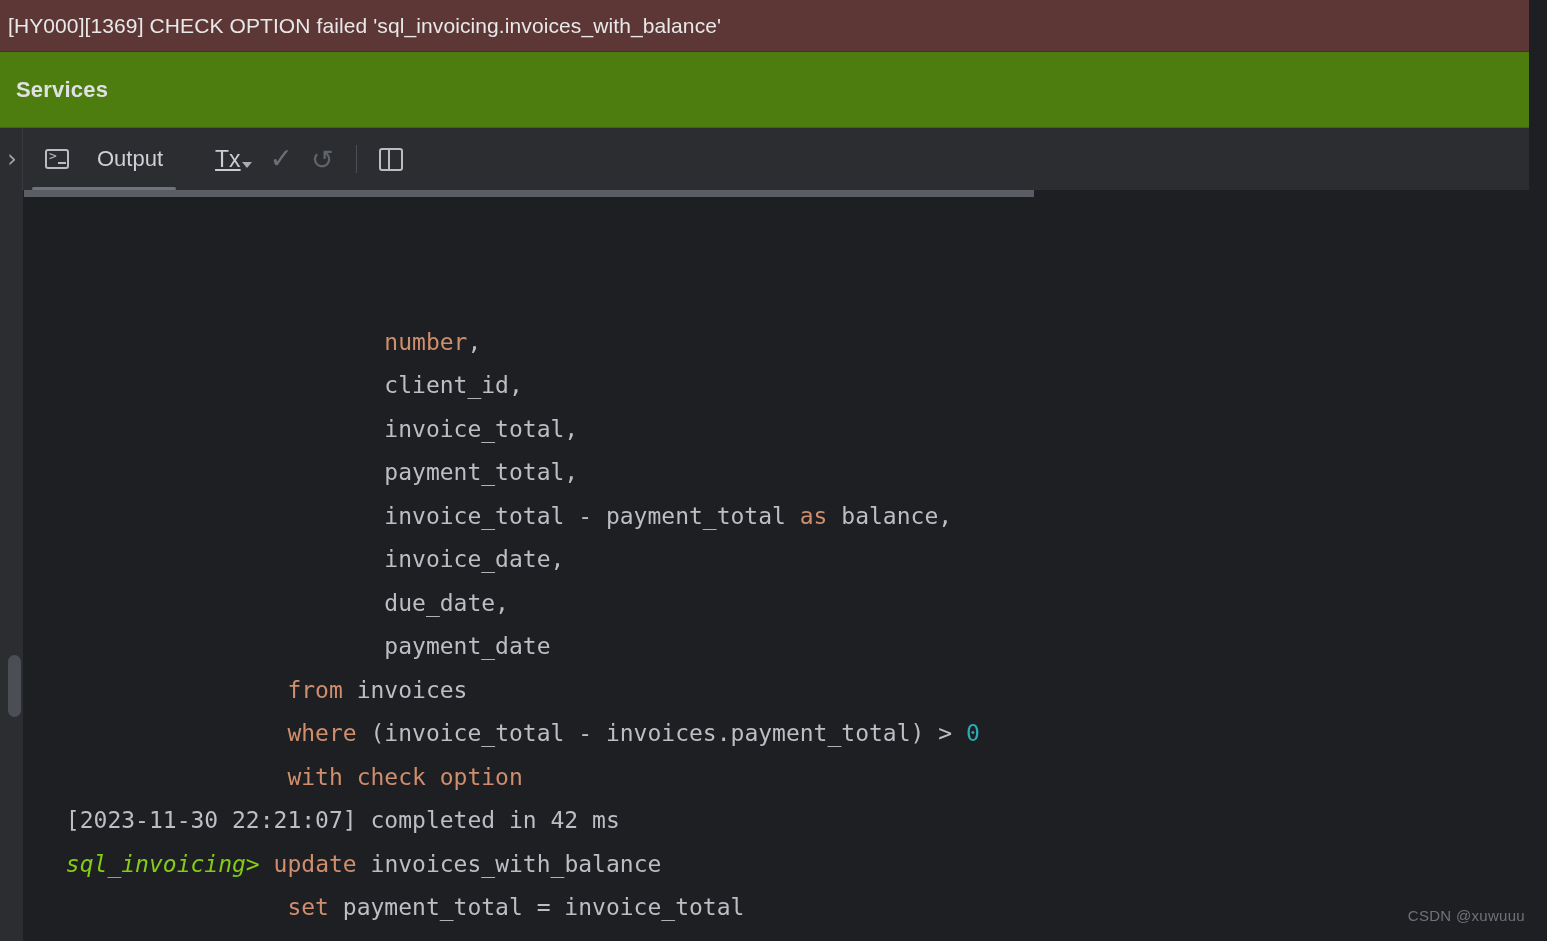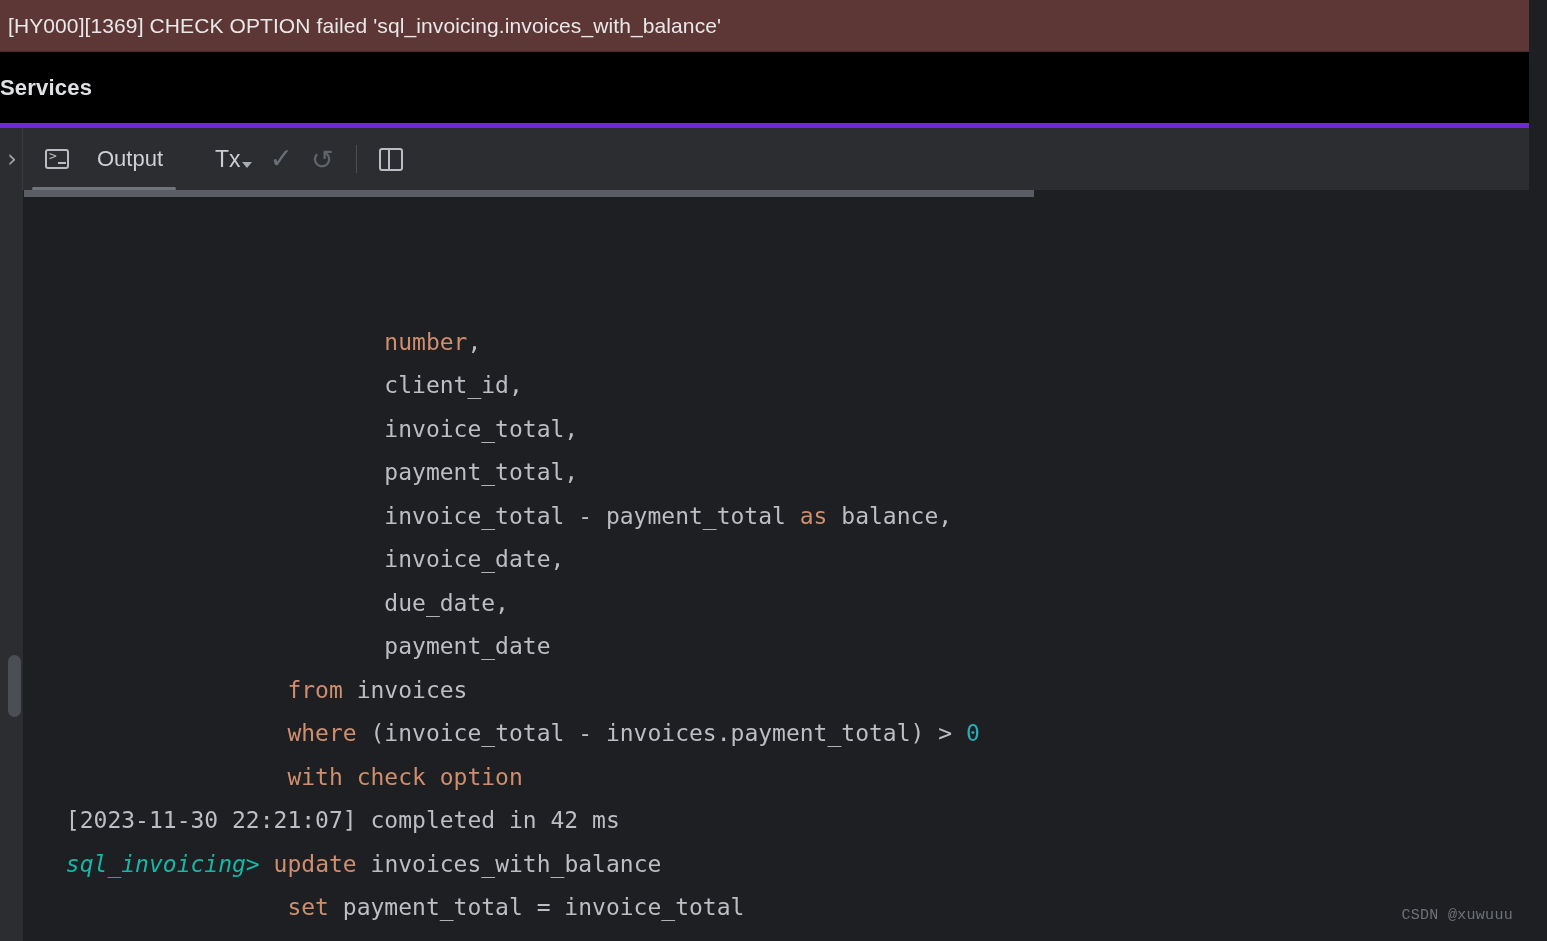--- a/index.html
+++ b/index.html
@@ -35,25 +35,26 @@
     font-size: 21px;
     letter-spacing: 0.1px;
     box-sizing: border-box;
     border-bottom: 1px solid #4c2d2c;
   }
 
   
   .services-header {
     height: 76px;
     min-height: 76px;
-    background: #000000;
-    display: flex;
-    align-items: center;
-    box-sizing: border-box;
-    border-bottom: 5px solid #6d28d9;
+    background: #4d7c0f;
+    display: flex;
+    align-items: center;
+    padding-left: 16px;
+    box-sizing: border-box;
+    border-bottom: 1px solid #6d28d9;
   }
   .services-title {
     color: #dfe1e5;
     font-size: 22px;
     font-weight: bold;
     letter-spacing: 0.2px;
   }
 
   
   .tabbar {
@@ -160,20 +161,21 @@
     padding-left: 30px;
   }
   .tx-btn {
     display: flex;
     align-items: flex-end;
     gap: 1px;
     color: #c9ccd2;
     font-size: 23px;
     line-height: 1;
     cursor: default;
+    text-decoration: underline;
   }
   .tx-caret {
     width: 0; height: 0;
     border-left: 5px solid transparent;
     border-right: 5px solid transparent;
     border-top: 6px solid #a7abb2;
     margin-bottom: 3px;
   }
   .icon-check {
     color: #6b7078;
@@ -273,29 +275,29 @@
     width: 1010px;
     background: #5a5d63;
   }
   .console-lines {
     padding-top: 0px;
     padding-left: 28px;
   }
   .ln { height: 43.5px; }
   .kw    { color: #cf8e6d; }
   .num   { color: #2aacb8; }
-  .prompt{ color: #14b8a6; font-style: italic; }
+  .prompt{ color: #84cc16; font-style: italic; }
   .plain { color: #bcbec4; }
 
   .watermark {
     position: absolute;
-    right: 16px;
+    right: 4px;
     bottom: 4px;
     color: #6e7278;
-    font-family: Liberation Mono, monospace;
+    font-family: Liberation Sans, sans-serif;
     font-size: 15px;
     letter-spacing: 0.3px;
   }
 </style>
 </head>
 <body>
 
 <div id="app">
 
   <div class="error-banner">

